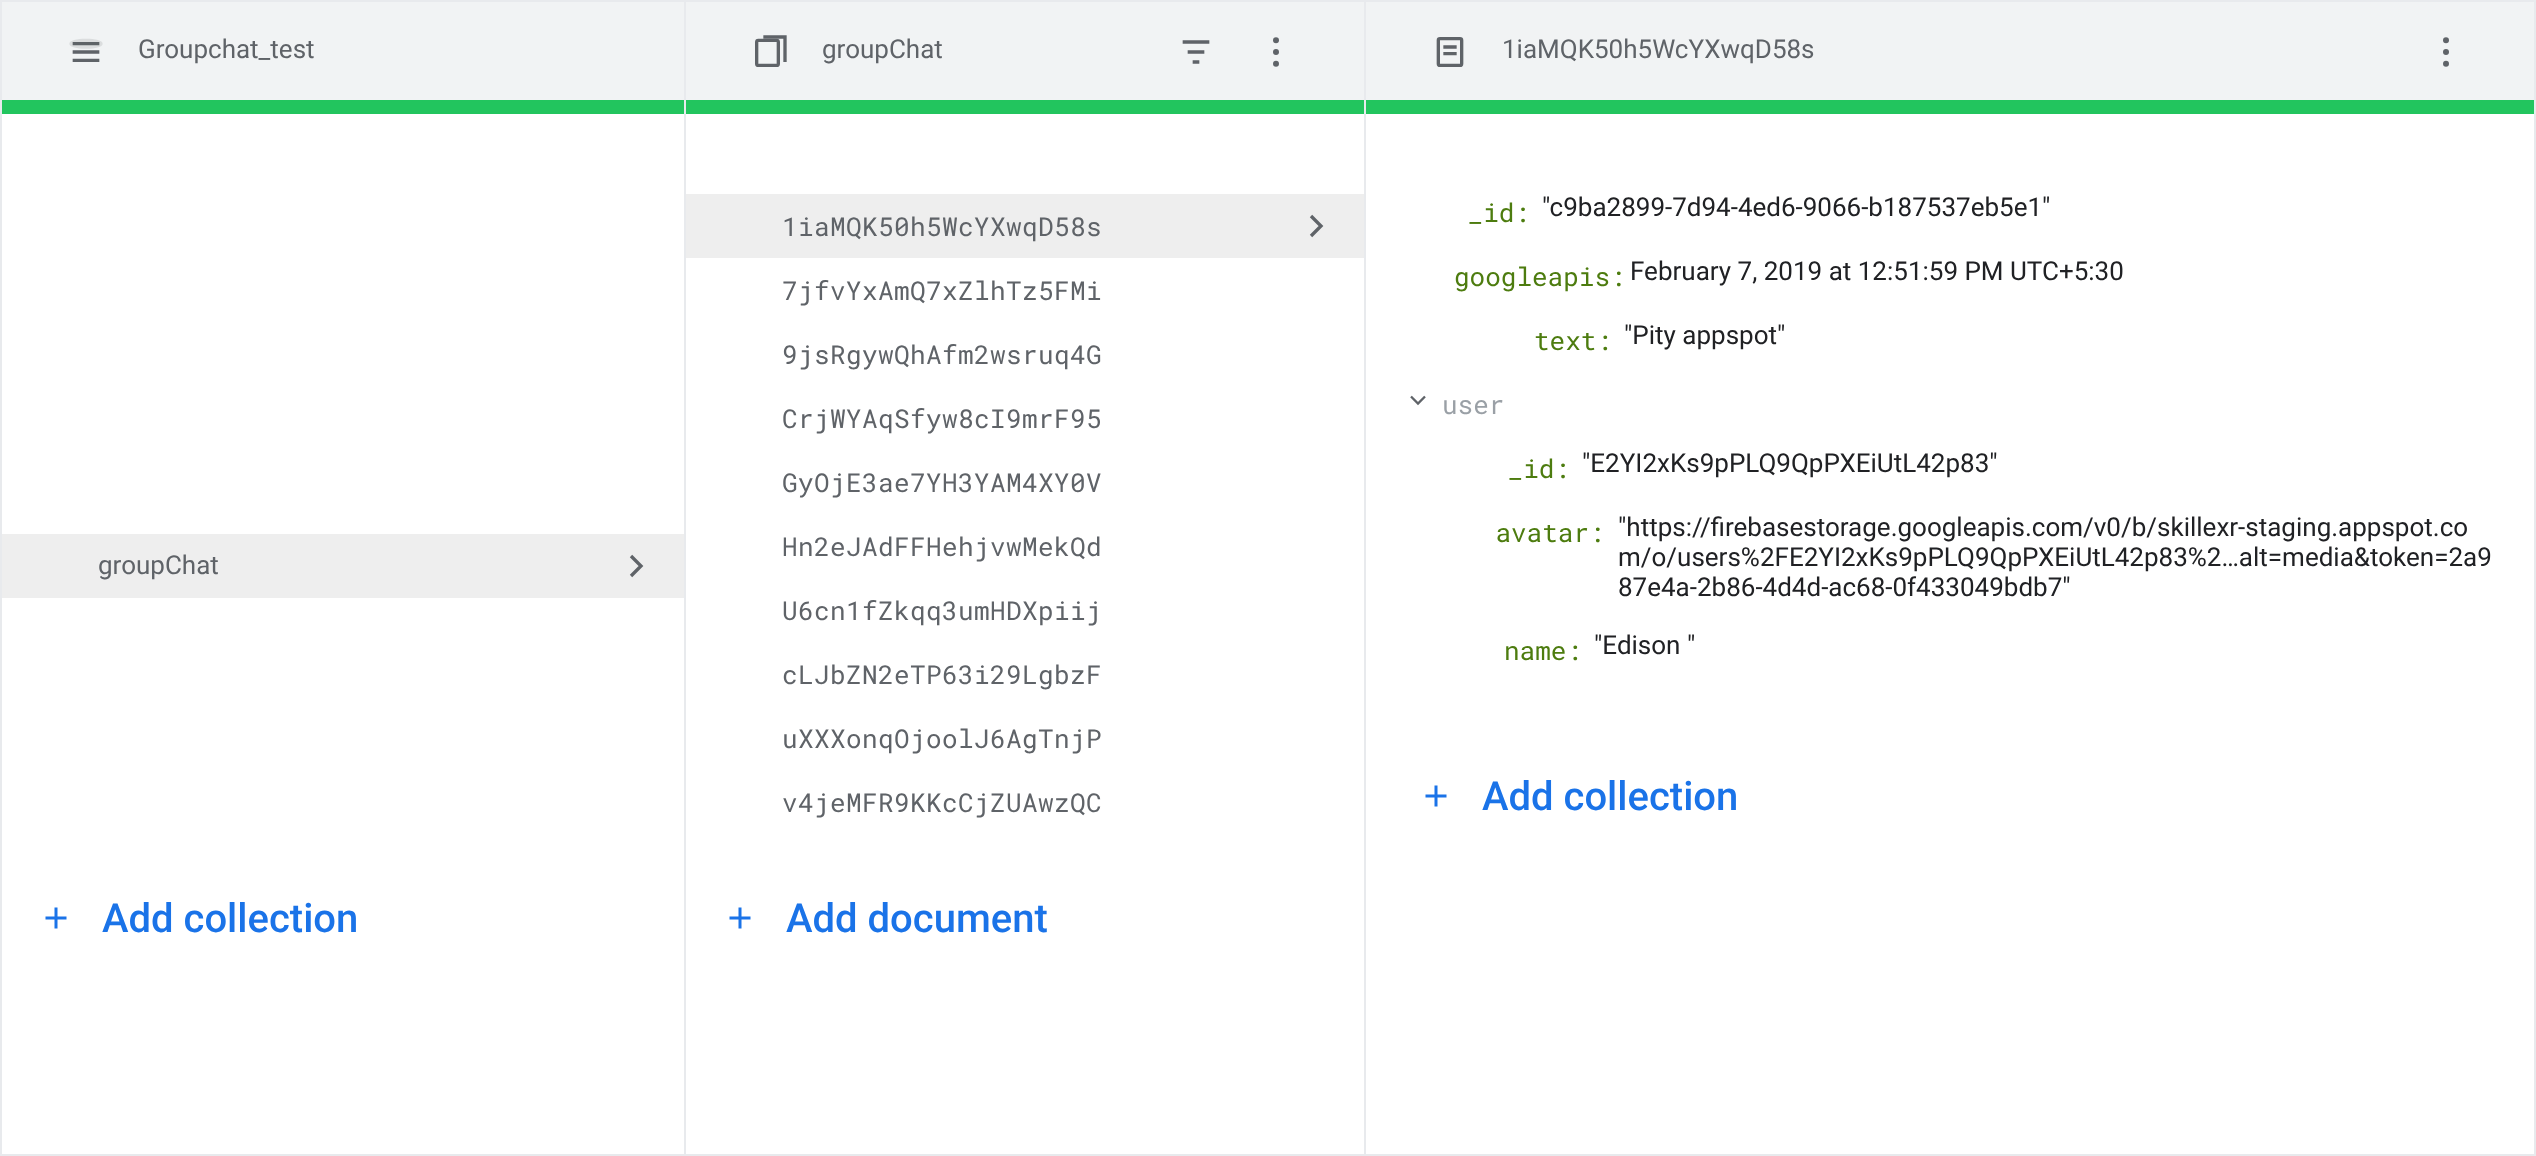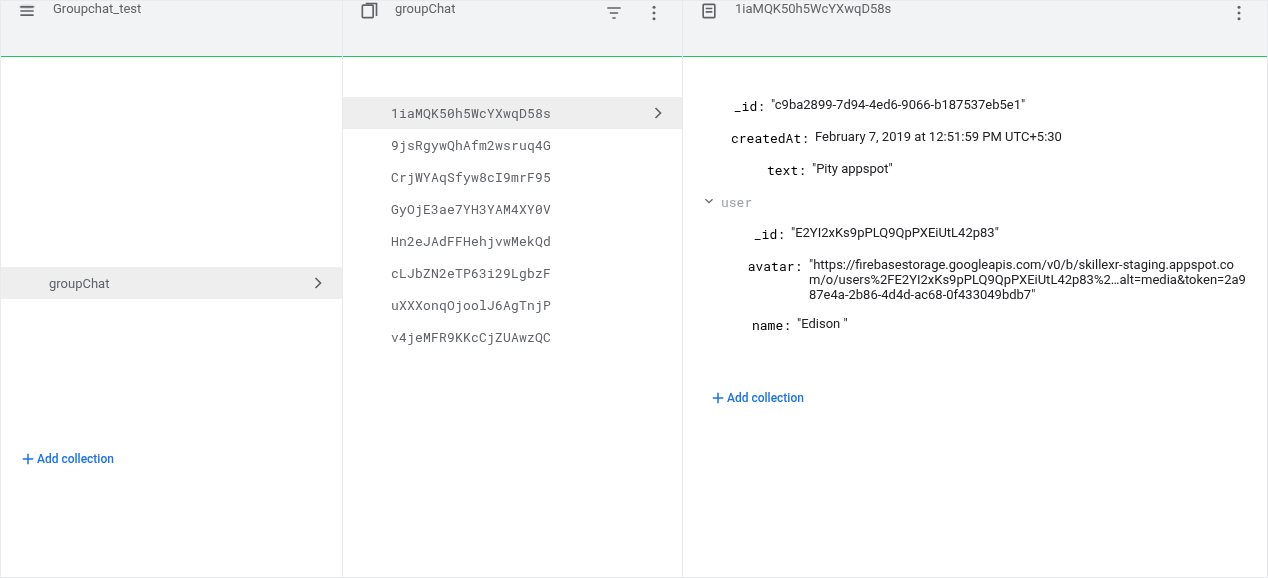--- a/index.html
+++ b/index.html
@@ -22,24 +22,24 @@
       display: flex;
       flex-direction: column;
       border-right: 1px solid #e8eaed;
       position: relative;
       background: #fff;
     }
     .panel:last-child { border-right: none; }
     .panel-header {
       height: 56px;
       background: #f1f3f4;
-      border-bottom: 1px solid #22c55e;
-      display: flex;
-      align-items: flex-start;
-      padding: 0 16px;
+      border-bottom: 7px solid #22c55e;
+      display: flex;
+      align-items: center;
+      padding: 0 32px;
       gap: 16px;
       white-space: nowrap;
     }
     .panel-header .title { color: #5f6368; font-size: 13px; overflow: hidden; text-overflow: ellipsis; }
     .panel-header .spacer { flex: 1; }
     .header-icon { fill: #5f6368; display: flex; align-items: center; justify-content: center; }
     .kebab { width: 24px; height: 24px; display:flex;align-items:center;justify-content:center; cursor:pointer;}
     .filter-icn { width:24px;height:24px;display:flex;align-items:center;justify-content:center;cursor:pointer;}
     .panel-body {
       flex: 1;
@@ -63,30 +63,30 @@
       position: absolute; right: 12px; width: 24px; height: 24px;
       display: flex; align-items: center; justify-content: center;
     }
     .doc-row { font-family: 'Roboto Mono', Menlo, Consolas, monospace; letter-spacing: 0.2px; color:#5f6368;}
     .panel-footer {
       position: absolute;
       left: 0; right: 0; bottom: 0;
       background: #fff;
     }
     .action-btn {
-      display: flex; align-items: center; 
+      display: flex; align-items: center; gap: 14px;
       height: 44px; padding: 0 18px;
-      color: #1a73e8; font-size: 12px; font-weight: 500;
+      color: #1a73e8; font-size: 20px; font-weight: 500;
       cursor: pointer;
     }
     .action-btn svg { fill: #1a73e8; }
     
     .fields { padding: 40px 20px 20px 20px; font-size: 13px; }
     .field-row { display:flex; align-items:flex-start; margin-bottom: 14px; }
-    .field-key { color:#000000; width: 88px; text-align:right; padding-right:6px; font-family: 'Roboto Mono', Menlo, monospace;}
+    .field-key { color:#4d7c0f; width: 88px; text-align:right; padding-right:6px; font-family: 'Roboto Mono', Menlo, monospace;}
     .field-val { color:#202124; flex:1; word-break:break-all;}
     .nested { margin-left: 20px; }
     .tree-caret { width:24px; text-align:center; color:#5f6368;}
     .obj-key { color:#9aa0a6; font-family: 'Roboto Mono', Menlo, monospace;}
     .obj-row { display:flex; align-items:center; margin-bottom:14px;}
     
     .col1 { width: 342px; }
     .col2 { width: 340px; }
     .col3 { flex: 1; }
   </style>
@@ -151,41 +151,55 @@
     <div class="panel-body" id="docs-body" style="padding-top:40px;">
         <div class="list-row doc-row selected">
           <span>1iaMQK50h5WcYXwqD58s</span>
           <span class="chevron">
             <svg width="20" height="20" viewBox="0 0 24 24">
               <path d="M9 6l6 6-6 6" fill="none" stroke="#5f6368" stroke-width="2"></path>
             </svg>
           </span>
         </div>
         <div class="list-row doc-row">
+          <span>7jfvYxAmQ7xZlhTz5FMi</span>
+        </div>
+        <div class="list-row doc-row">
           <span>9jsRgywQhAfm2wsruq4G</span>
         </div>
         <div class="list-row doc-row">
           <span>CrjWYAqSfyw8cI9mrF95</span>
         </div>
         <div class="list-row doc-row">
           <span>GyOjE3ae7YH3YAM4XY0V</span>
         </div>
         <div class="list-row doc-row">
           <span>Hn2eJAdFFHehjvwMekQd</span>
         </div>
         <div class="list-row doc-row">
+          <span>U6cn1fZkqq3umHDXpiij</span>
+        </div>
+        <div class="list-row doc-row">
           <span>cLJbZN2eTP63i29LgbzF</span>
         </div>
         <div class="list-row doc-row">
           <span>uXXXonqOjoolJ6AgTnjP</span>
         </div>
         <div class="list-row doc-row">
           <span>v4jeMFR9KKcCjZUAwzQC</span>
         </div>
       </div>
+    <div class="panel-footer" style="bottom:96px;">
+      <div class="action-btn">
+        <svg width="18" height="18" viewBox="0 0 24 24">
+            <path d="M12 5v14M5 12h14" stroke="#1a73e8" stroke-width="2"></path>
+          </svg>
+        <span>Add document</span>
+      </div>
+    </div>
   </div>
 
   <div class="panel col3">
     <div class="panel-header">
       <span class="header-icon">
         <svg width="20" height="20" viewBox="0 0 24 24">
             <rect x="5" y="4" width="14" height="16" rx="1" fill="none" stroke="#5f6368" stroke-width="2"></rect>
             <path d="M8 9h8M8 13h8" stroke="#5f6368" stroke-width="2"></path>
           </svg>
       </span>
@@ -203,21 +217,21 @@
       <div class="fields">
 
         <div class="field-row">
           <span class="tree-caret"></span>
           <span class="field-key" style="width:44px;">_id:</span>
           <span class="field-val">"<span>c9ba2899-7d94-4ed6-9066-b187537eb5e1</span>"</span>
         </div>
 
         <div class="field-row">
           <span class="tree-caret"></span>
-          <span class="field-key">createdAt:</span>
+          <span class="field-key">googleapis:</span>
           <span class="field-val">February 7, 2019 at 12:51:59 PM UTC+5:30</span>
         </div>
 
         <div class="field-row">
           <span class="tree-caret"></span>
           <span class="field-key" style="width:50px;margin-left:35px;">text:</span>
           <span class="field-val">"<span>Pity appspot</span>"</span>
         </div>
 
         <div class="obj-row" style="margin-left:-6px;">

